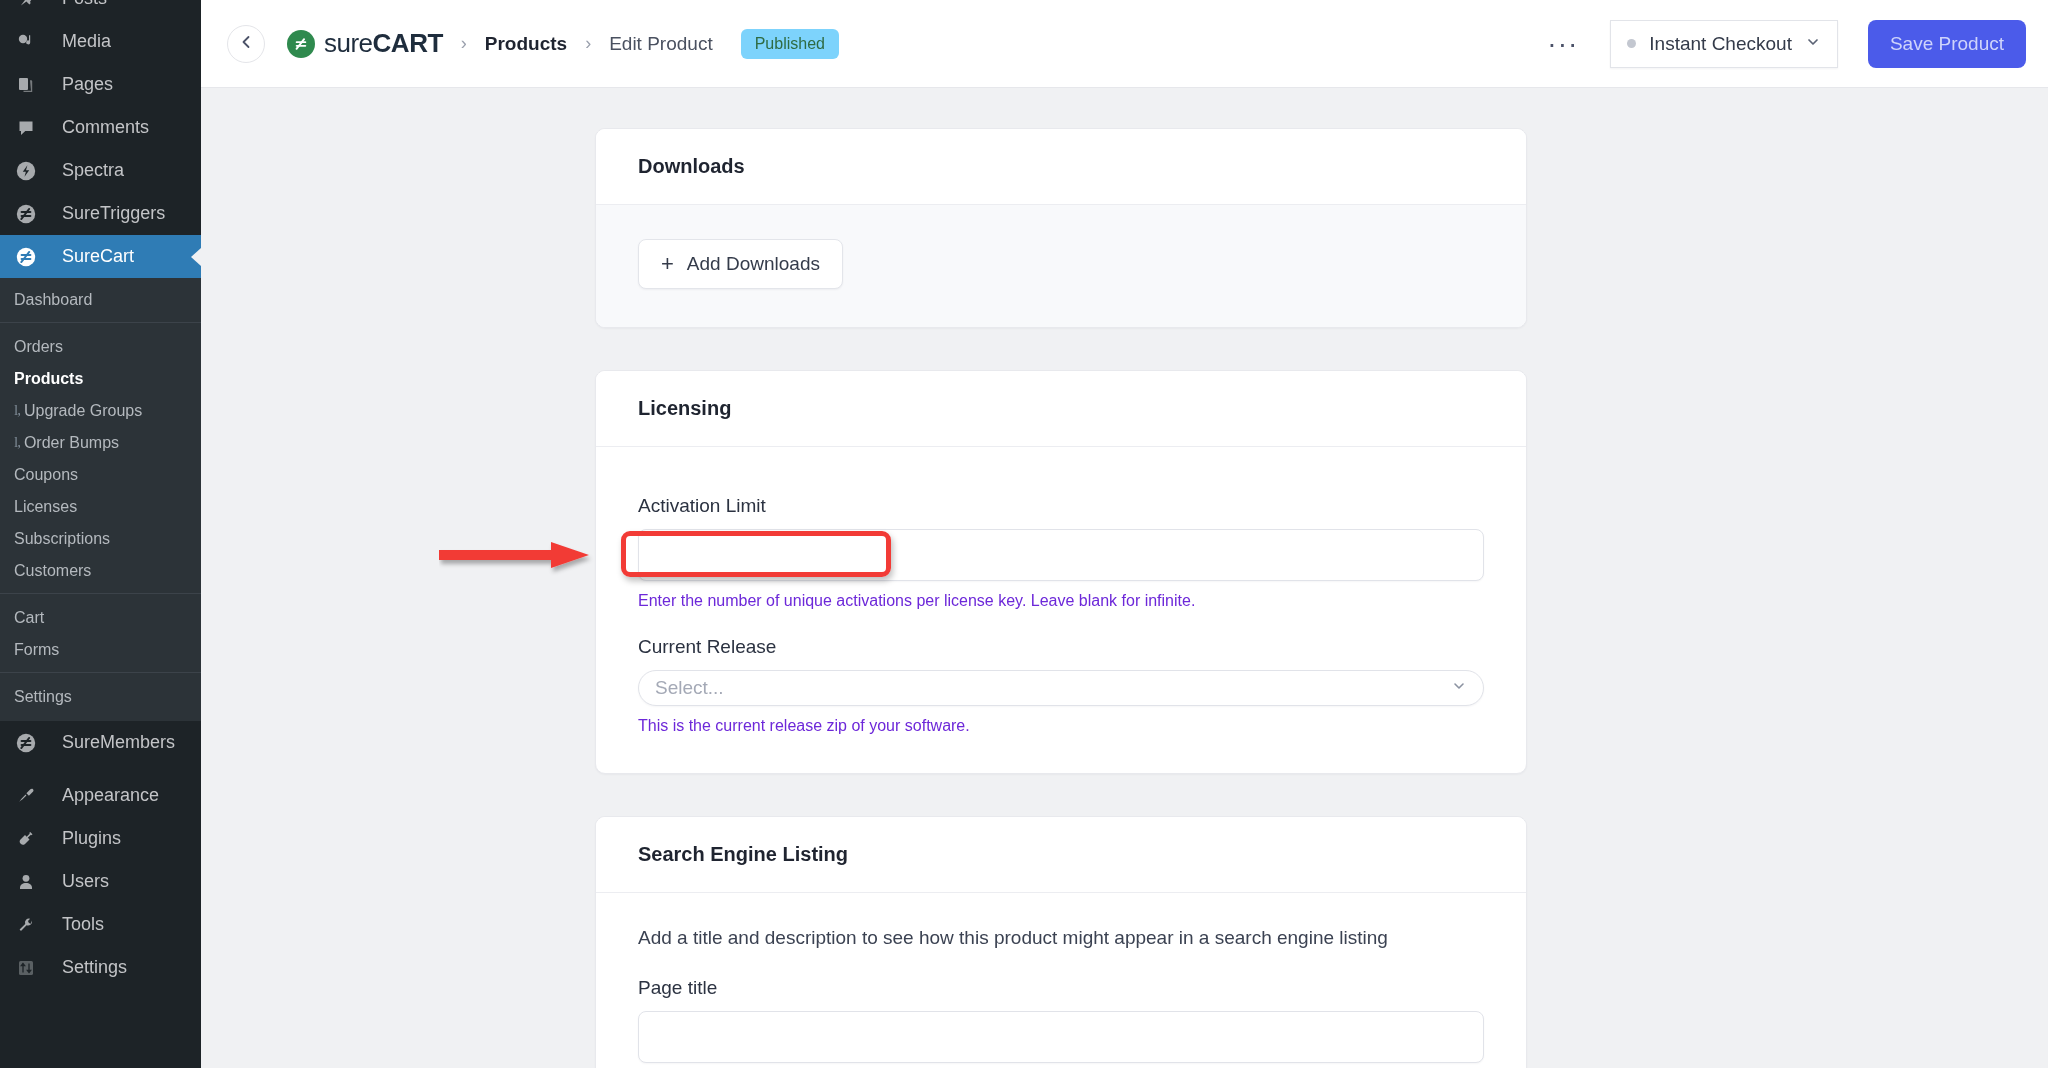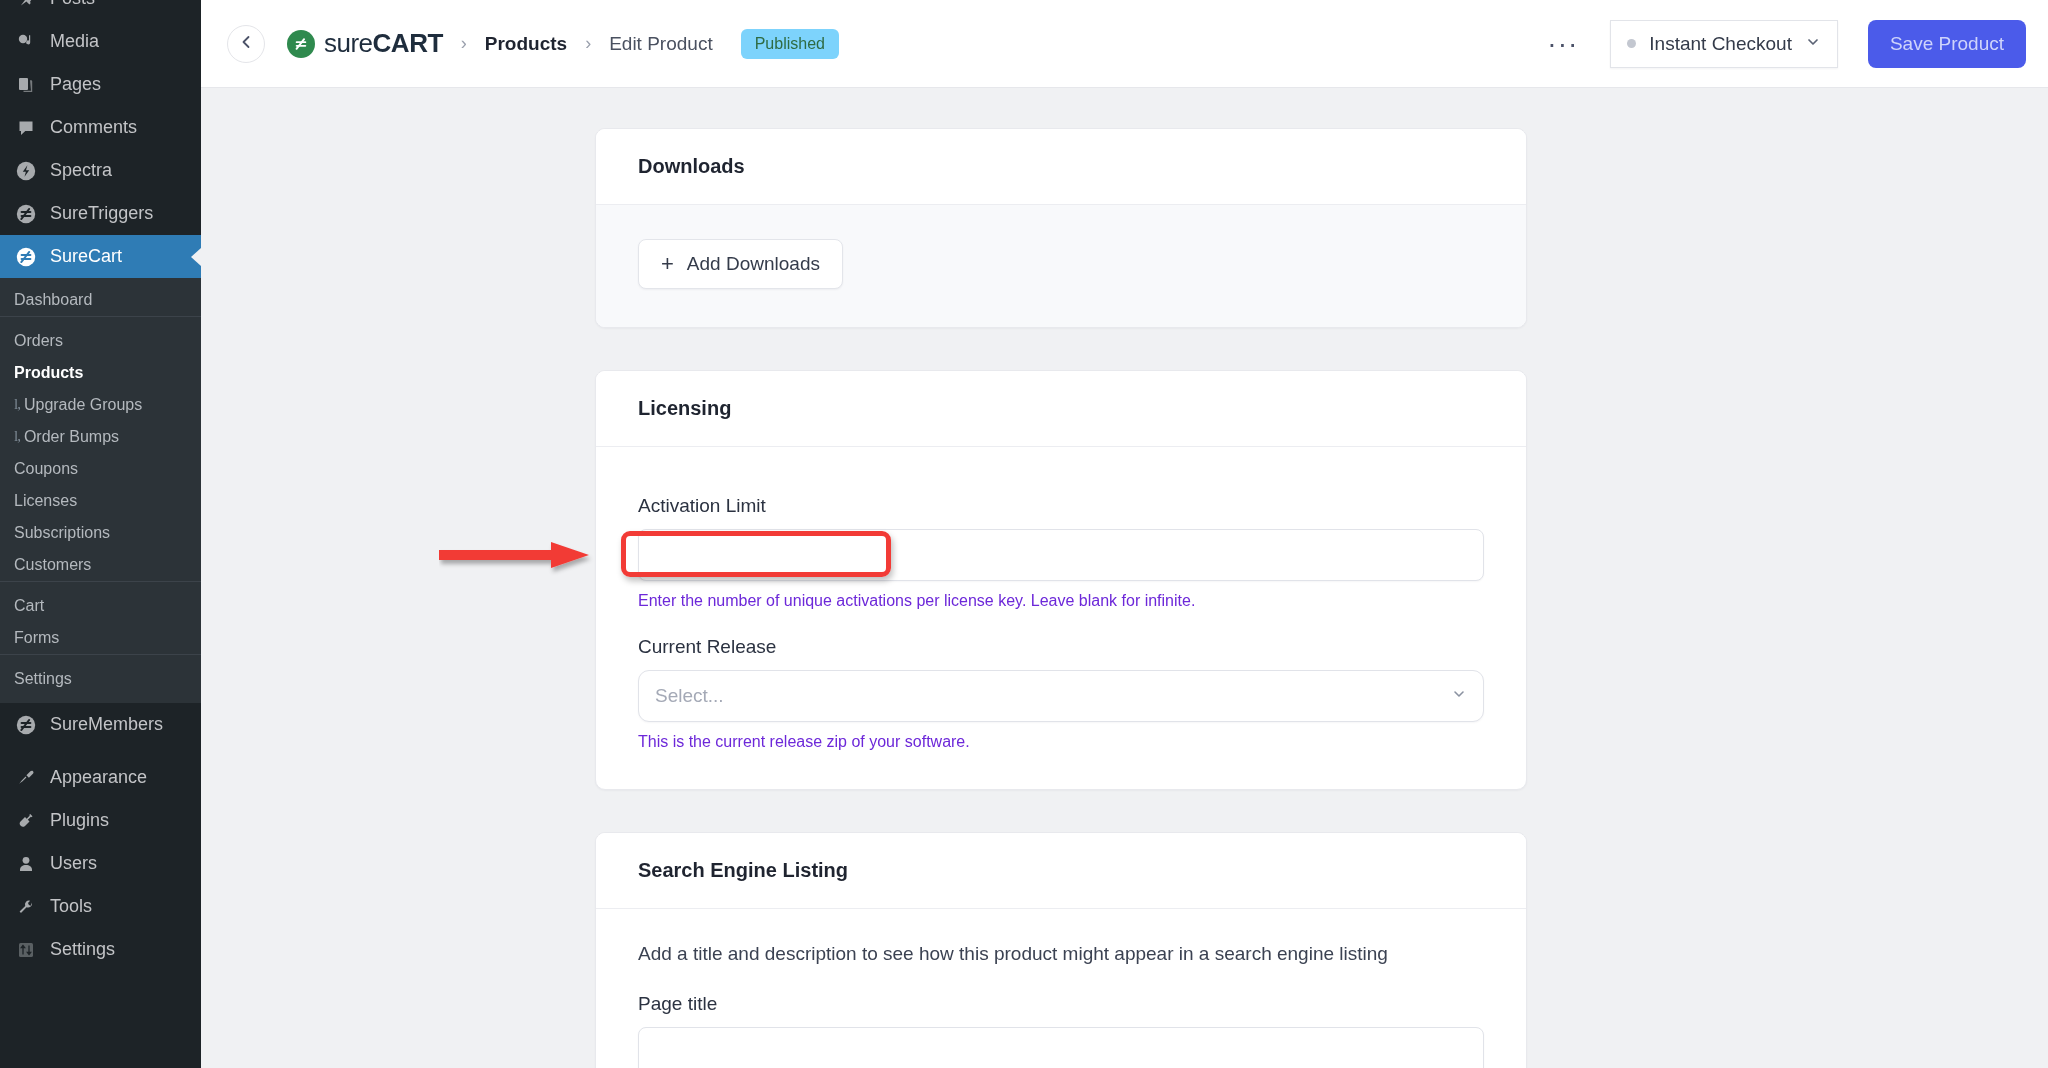--- a/index.html
+++ b/index.html
@@ -25,21 +25,21 @@
     min-width: 201px;
     background: #1d2327;
     color: #f0f0f1;
     position: relative;
     overflow: hidden;
   }
 
   .wp-item {
     display: flex;
     align-items: center;
-    gap: 12px;
+    gap: 24px;
     height: 43px;
     padding: 0 14px;
     font-size: 18px;
     color: #c3c4c7;
     position: relative;
     cursor: pointer;
     white-space: nowrap;
   }
   .wp-item .wp-ico {
     width: 24px;
@@ -77,21 +77,21 @@
     font-size: 16px;
     color: #b4b9be;
     padding: 7px 14px 7px 14px;
     cursor: pointer;
     white-space: nowrap;
     display: flex;
     align-items: center;
     gap: 4px;
   }
   .wp-sub-item.current { color: #fff; font-weight: bold; }
-  .wp-sub-group + .wp-sub-group { border-top: 1px solid #3c434a; padding-top: 8px; }
+  .wp-sub-group + .wp-sub-group { border-top: 1px solid #3c434a; margin-top: 6px; padding-top: 8px; }
   .brokenglyph {
     font-family: "Liberation Serif", serif;
     color: #7e8a95;
     font-size: 15px;
     letter-spacing: -1px;
     display:inline-block;
     transform: translateY(-1px);
   }
 
   
@@ -267,23 +267,23 @@
     outline: none;
     box-shadow: 0 1px 2px rgba(16,24,40,.04);
   }
   .help-text {
     font-size: 16px;
     color: #6d28d9;
     margin-top: 11px;
   }
   .select-box {
     width: 100%;
-    height: 52px;
+    height: 36px;
     border: 1px solid #e1e3e9;
-    border-radius: 11px;
+    border-radius: 20px;
     background:#fff;
     display:flex; align-items:center;
     padding: 0 16px;
     font-size: 19px;
     color: #a4a9b6;
     cursor: pointer;
     justify-content: space-between;
     box-shadow: 0 1px 2px rgba(16,24,40,.04);
   }
   .select-box .chev { color:#8b92a1; }

